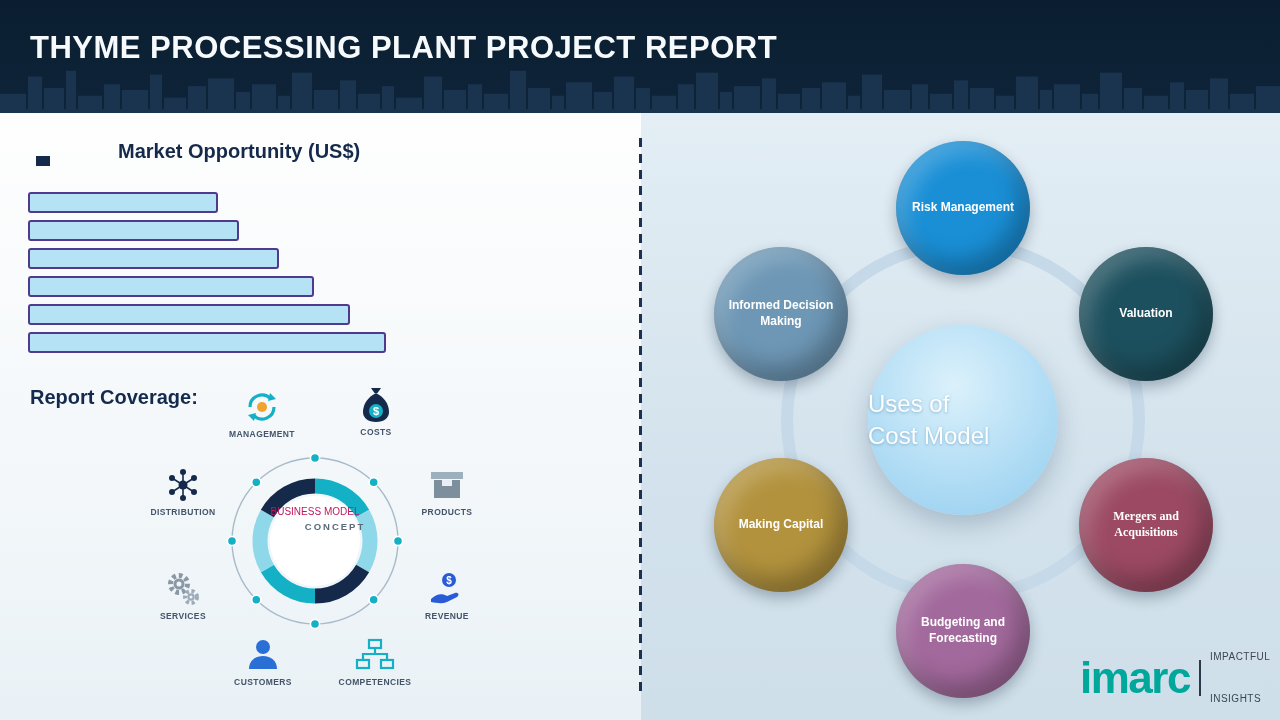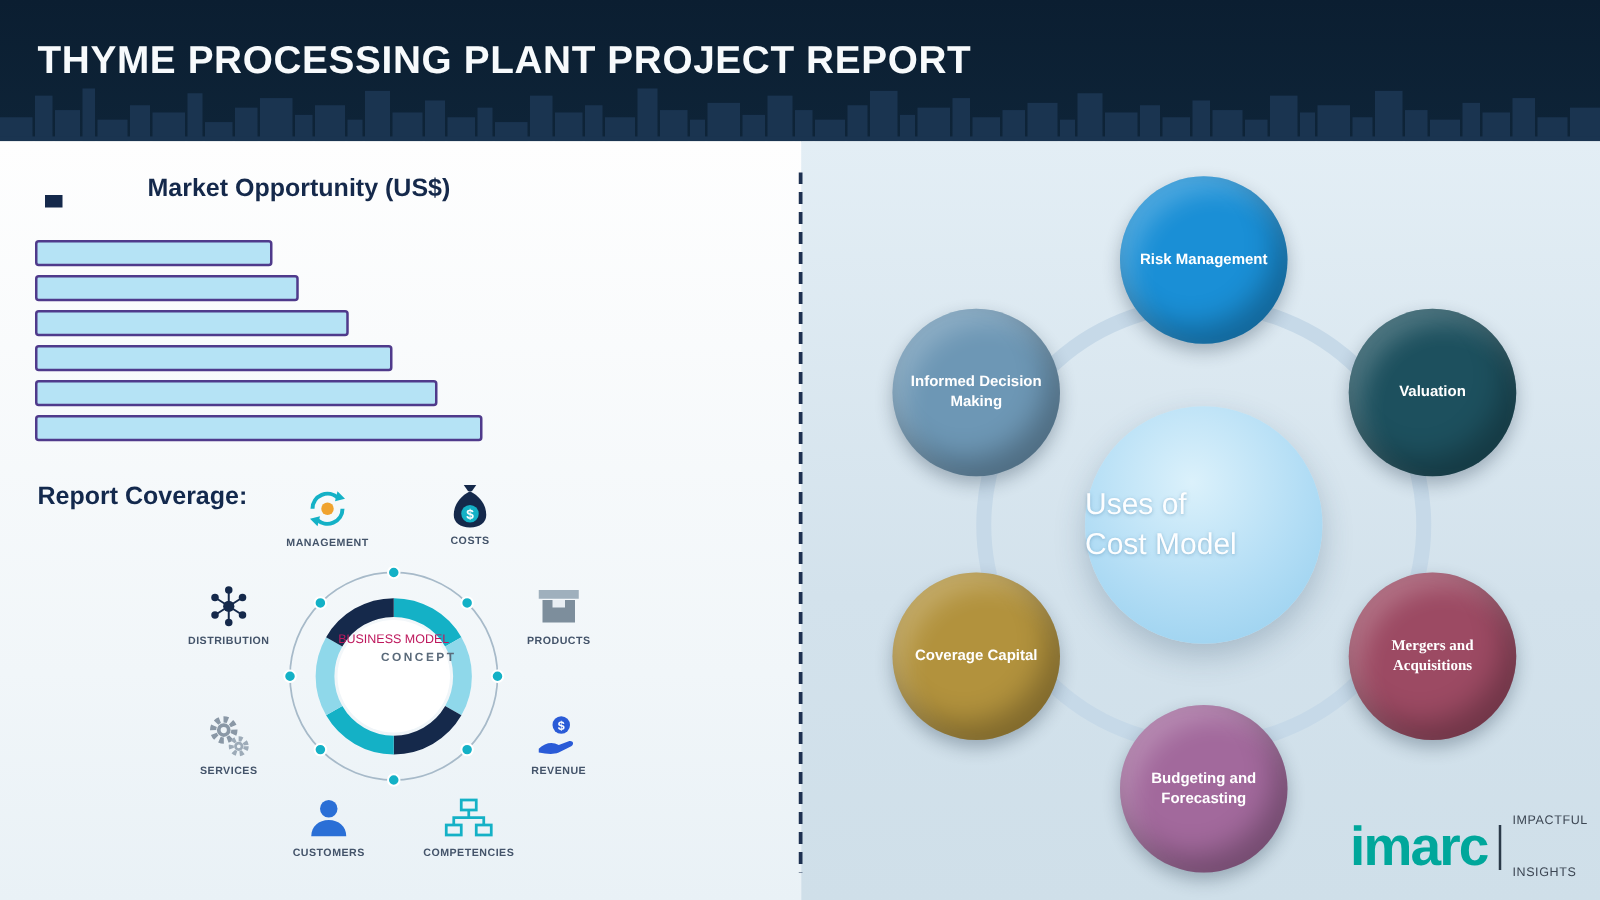--- a/index.html
+++ b/index.html
@@ -307,21 +307,21 @@
   <div class="sat" style="left: 1079px; top: 247px; background-color: rgb(29, 80, 94);">
     <span>Valuation</span>
   </div>
   <div class="sat" style="left: 1079px; top: 458px; background-color: rgb(156, 74, 99); font-family: Liberation Serif, serif;">
     <span>Mergers and Acquisitions</span>
   </div>
   <div class="sat" style="left: 896px; top: 564px; background-color: rgb(162, 105, 156);">
     <span>Budgeting and Forecasting</span>
   </div>
   <div class="sat" style="left: 714px; top: 458px; background-color: rgb(178, 146, 61);">
-    <span>Coverage Capital</span>
+    <span>Making Capital</span>
   </div>
   <div class="sat" style="left: 714px; top: 247px; background-color: rgb(109, 151, 181);">
     <span>Informed Decision Making</span>
   </div>
 
   <div class="logo">
     <span class="logo-text">imarc</span>
     <span class="logo-divider"></span>
     <span class="logo-tagline">
       <span>IMPACTFUL</span>

